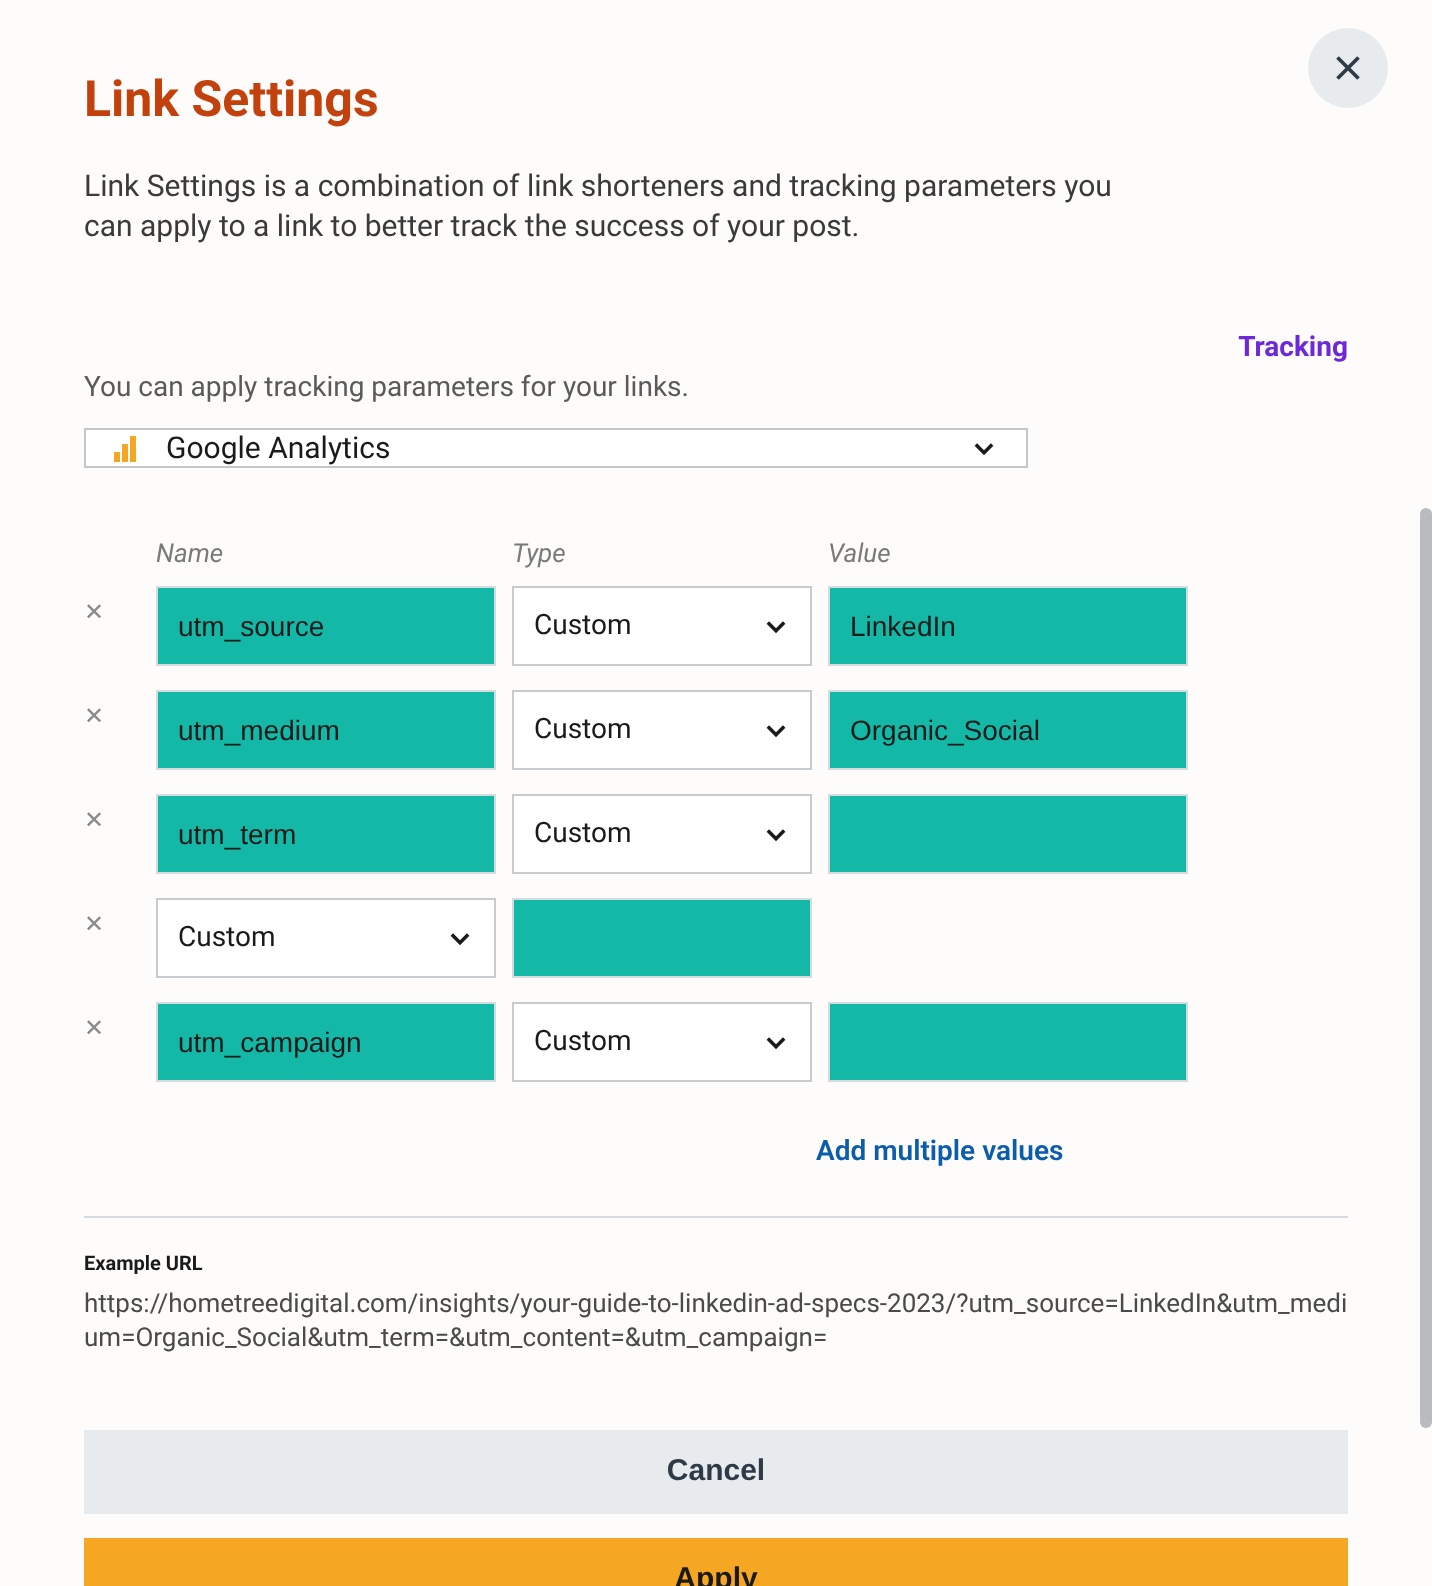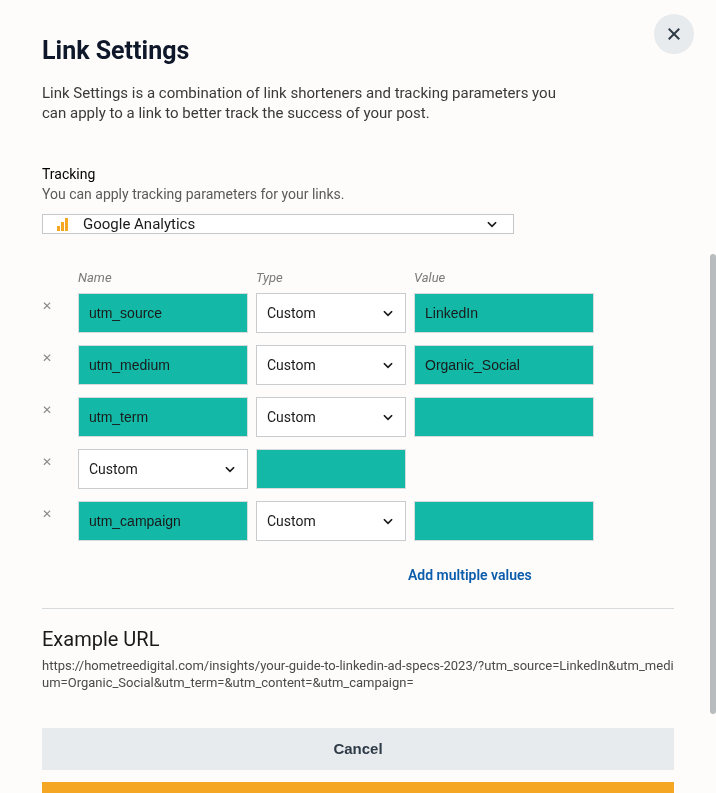--- a/index.html
+++ b/index.html
@@ -29,36 +29,37 @@
       display: flex;
       align-items: center;
       justify-content: center;
       cursor: pointer;
       color: #2e3a47;
     }
     .close-btn svg { width: 18px; height: 18px; }
     h1 {
       font-size: 25px;
       font-weight: 700;
-      color: #0f172a;
+      color: #c2410c;
       margin-top: 4px;
       margin-bottom: 18px;
     }
     .description {
       font-size: 15px;
       color: #3a3a3a;
       line-height: 1.35;
       margin-bottom: 42px;
       max-width: 540px;
     }
     .section-label {
       font-size: 14px;
-      font-weight: 400;
-      color: #000000;
+      font-weight: 700;
+      color: #6d28d9;
       margin-bottom: 4px;
+      text-align: right;
     }
     .section-sublabel {
       font-size: 14px;
       color: #5a5a5a;
       margin-bottom: 12px;
     }
     .tracker-select {
       width: 472px;
       height: 44px;
       border: 1px solid #c5c8cb;
@@ -156,22 +157,22 @@
       font-weight: 600;
       text-decoration: none;
       cursor: pointer;
     }
     .divider {
       border: none;
       border-top: 1px solid #d8dbdd;
       margin-bottom: 18px;
     }
     .example-label {
-      font-size: 20px;
-      font-weight: 400;
+      font-size: 10px;
+      font-weight: 700;
       margin-bottom: 6px;
     }
     .example-url {
       font-size: 13px;
       color: #4a4a4a;
       line-height: 1.35;
       word-break: break-all;
       margin-bottom: 20px;
     }
     .footer {

